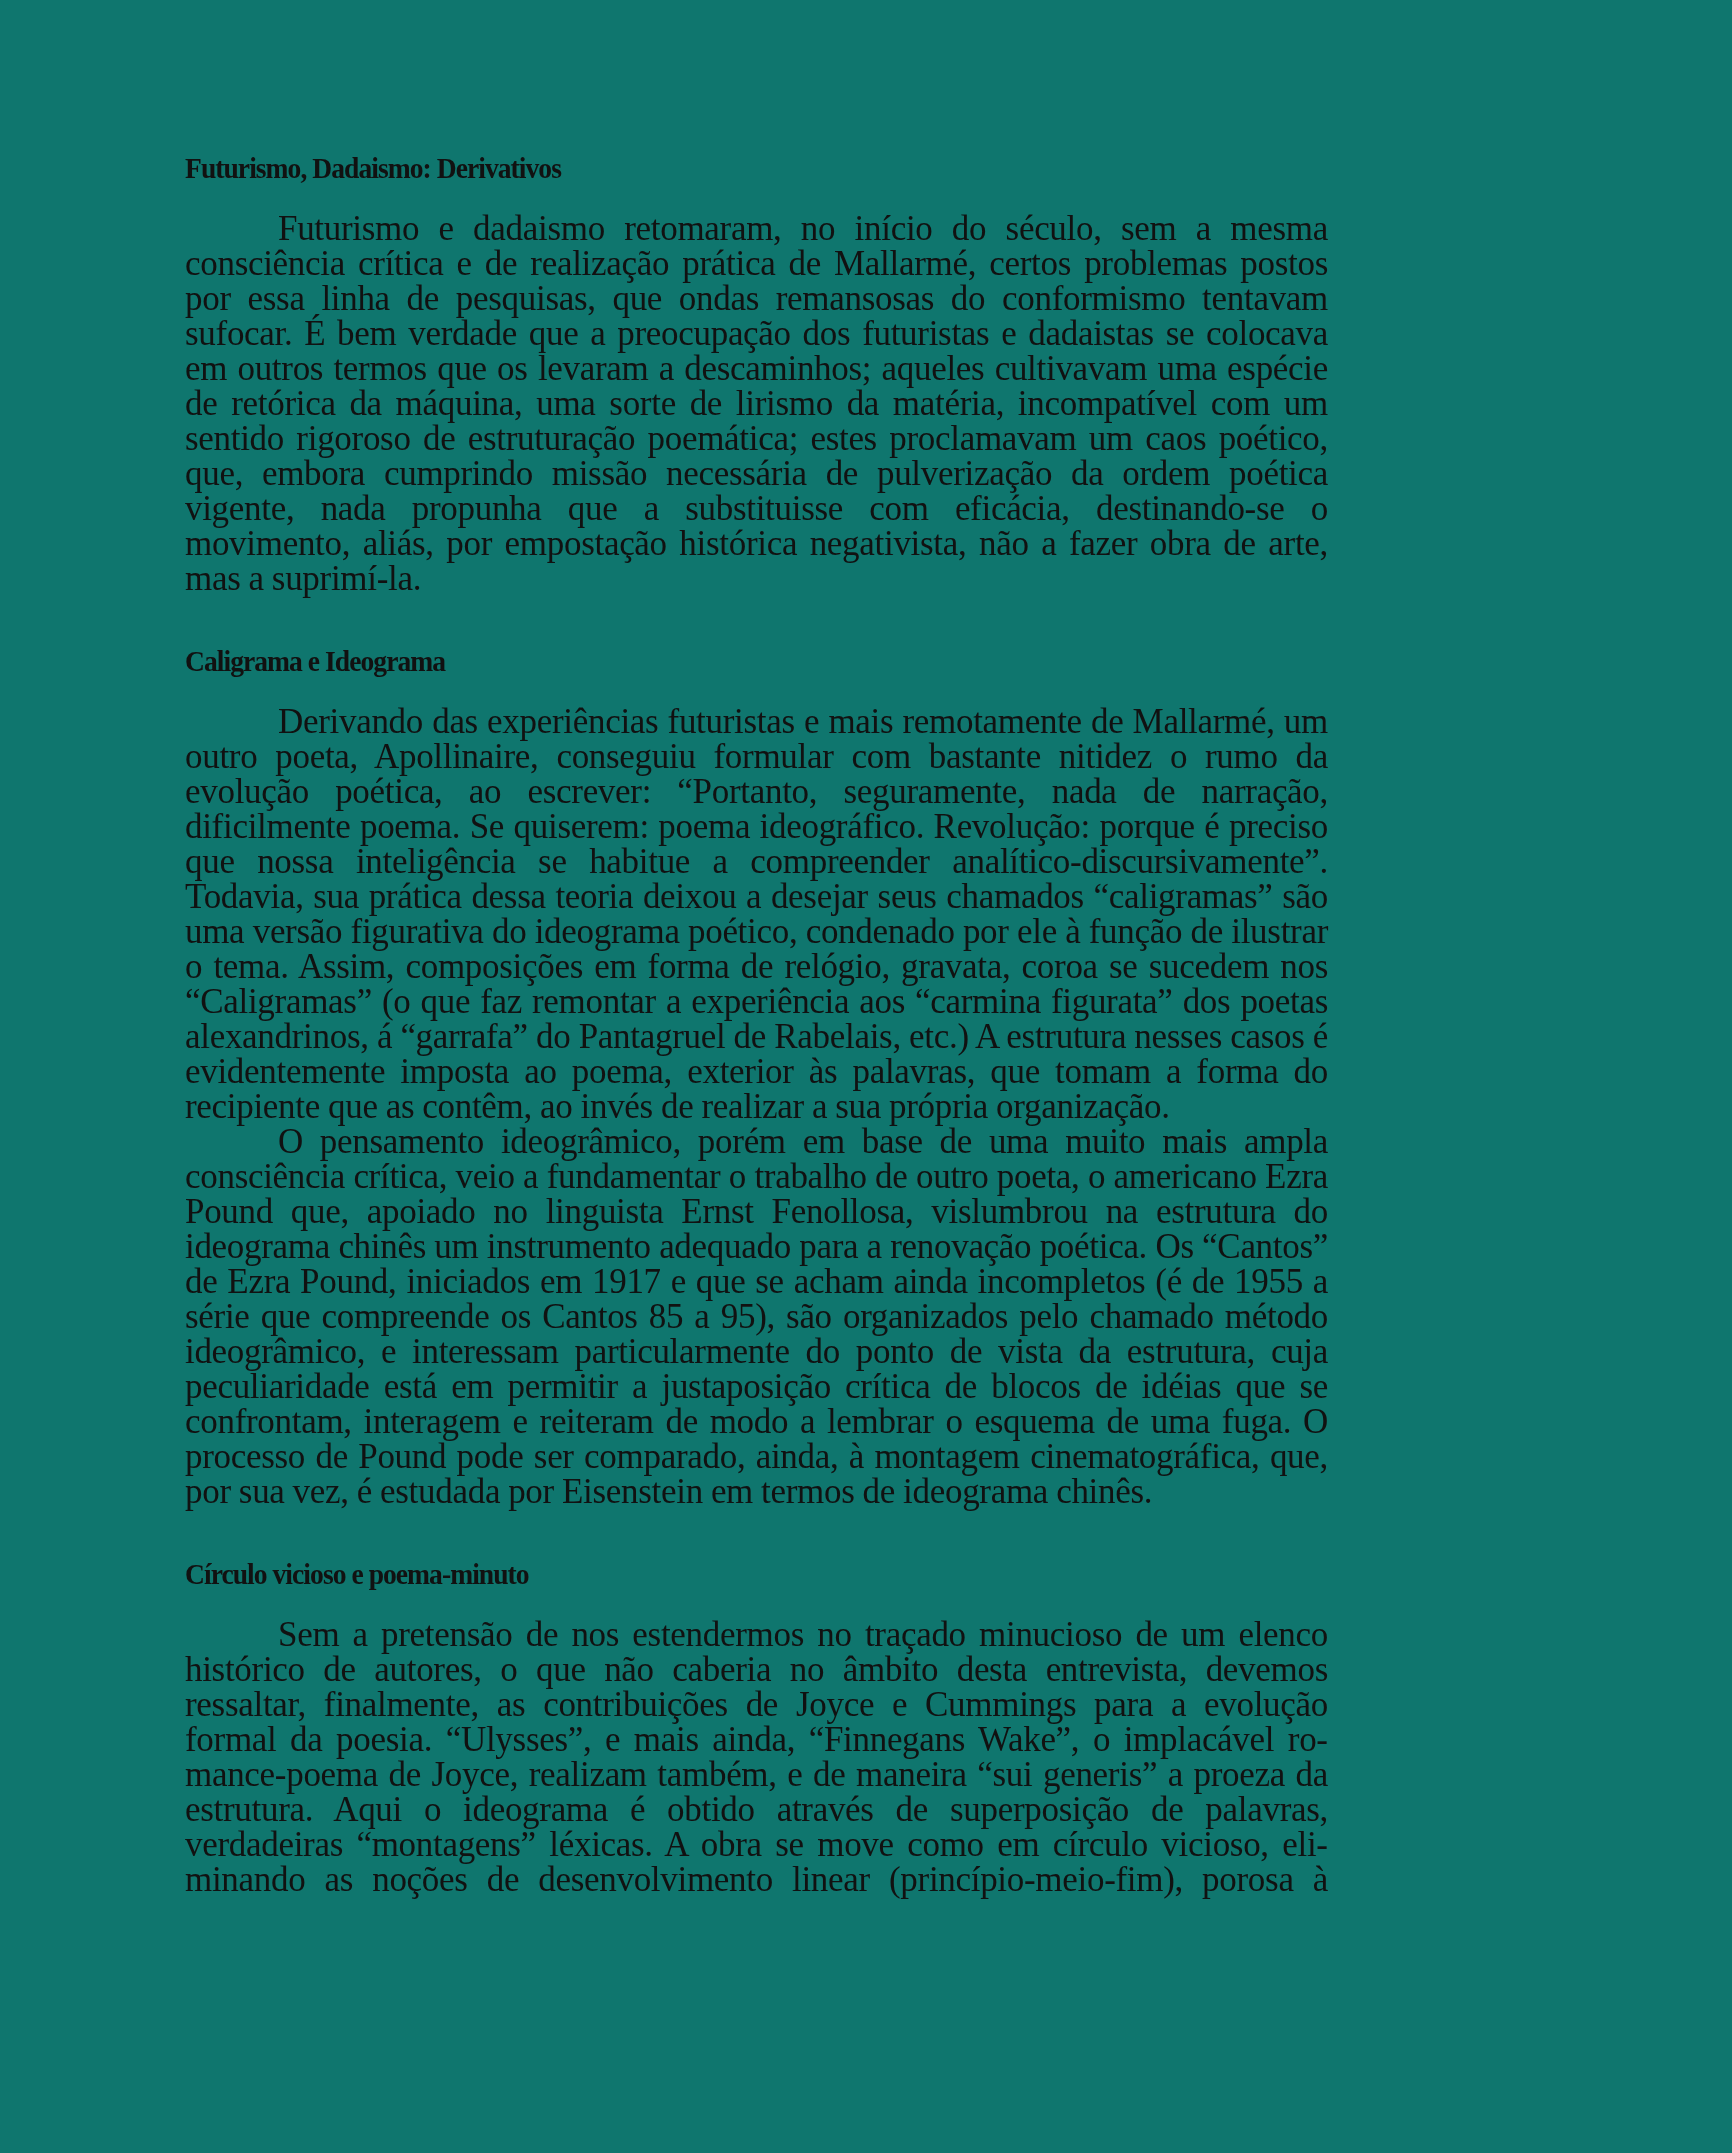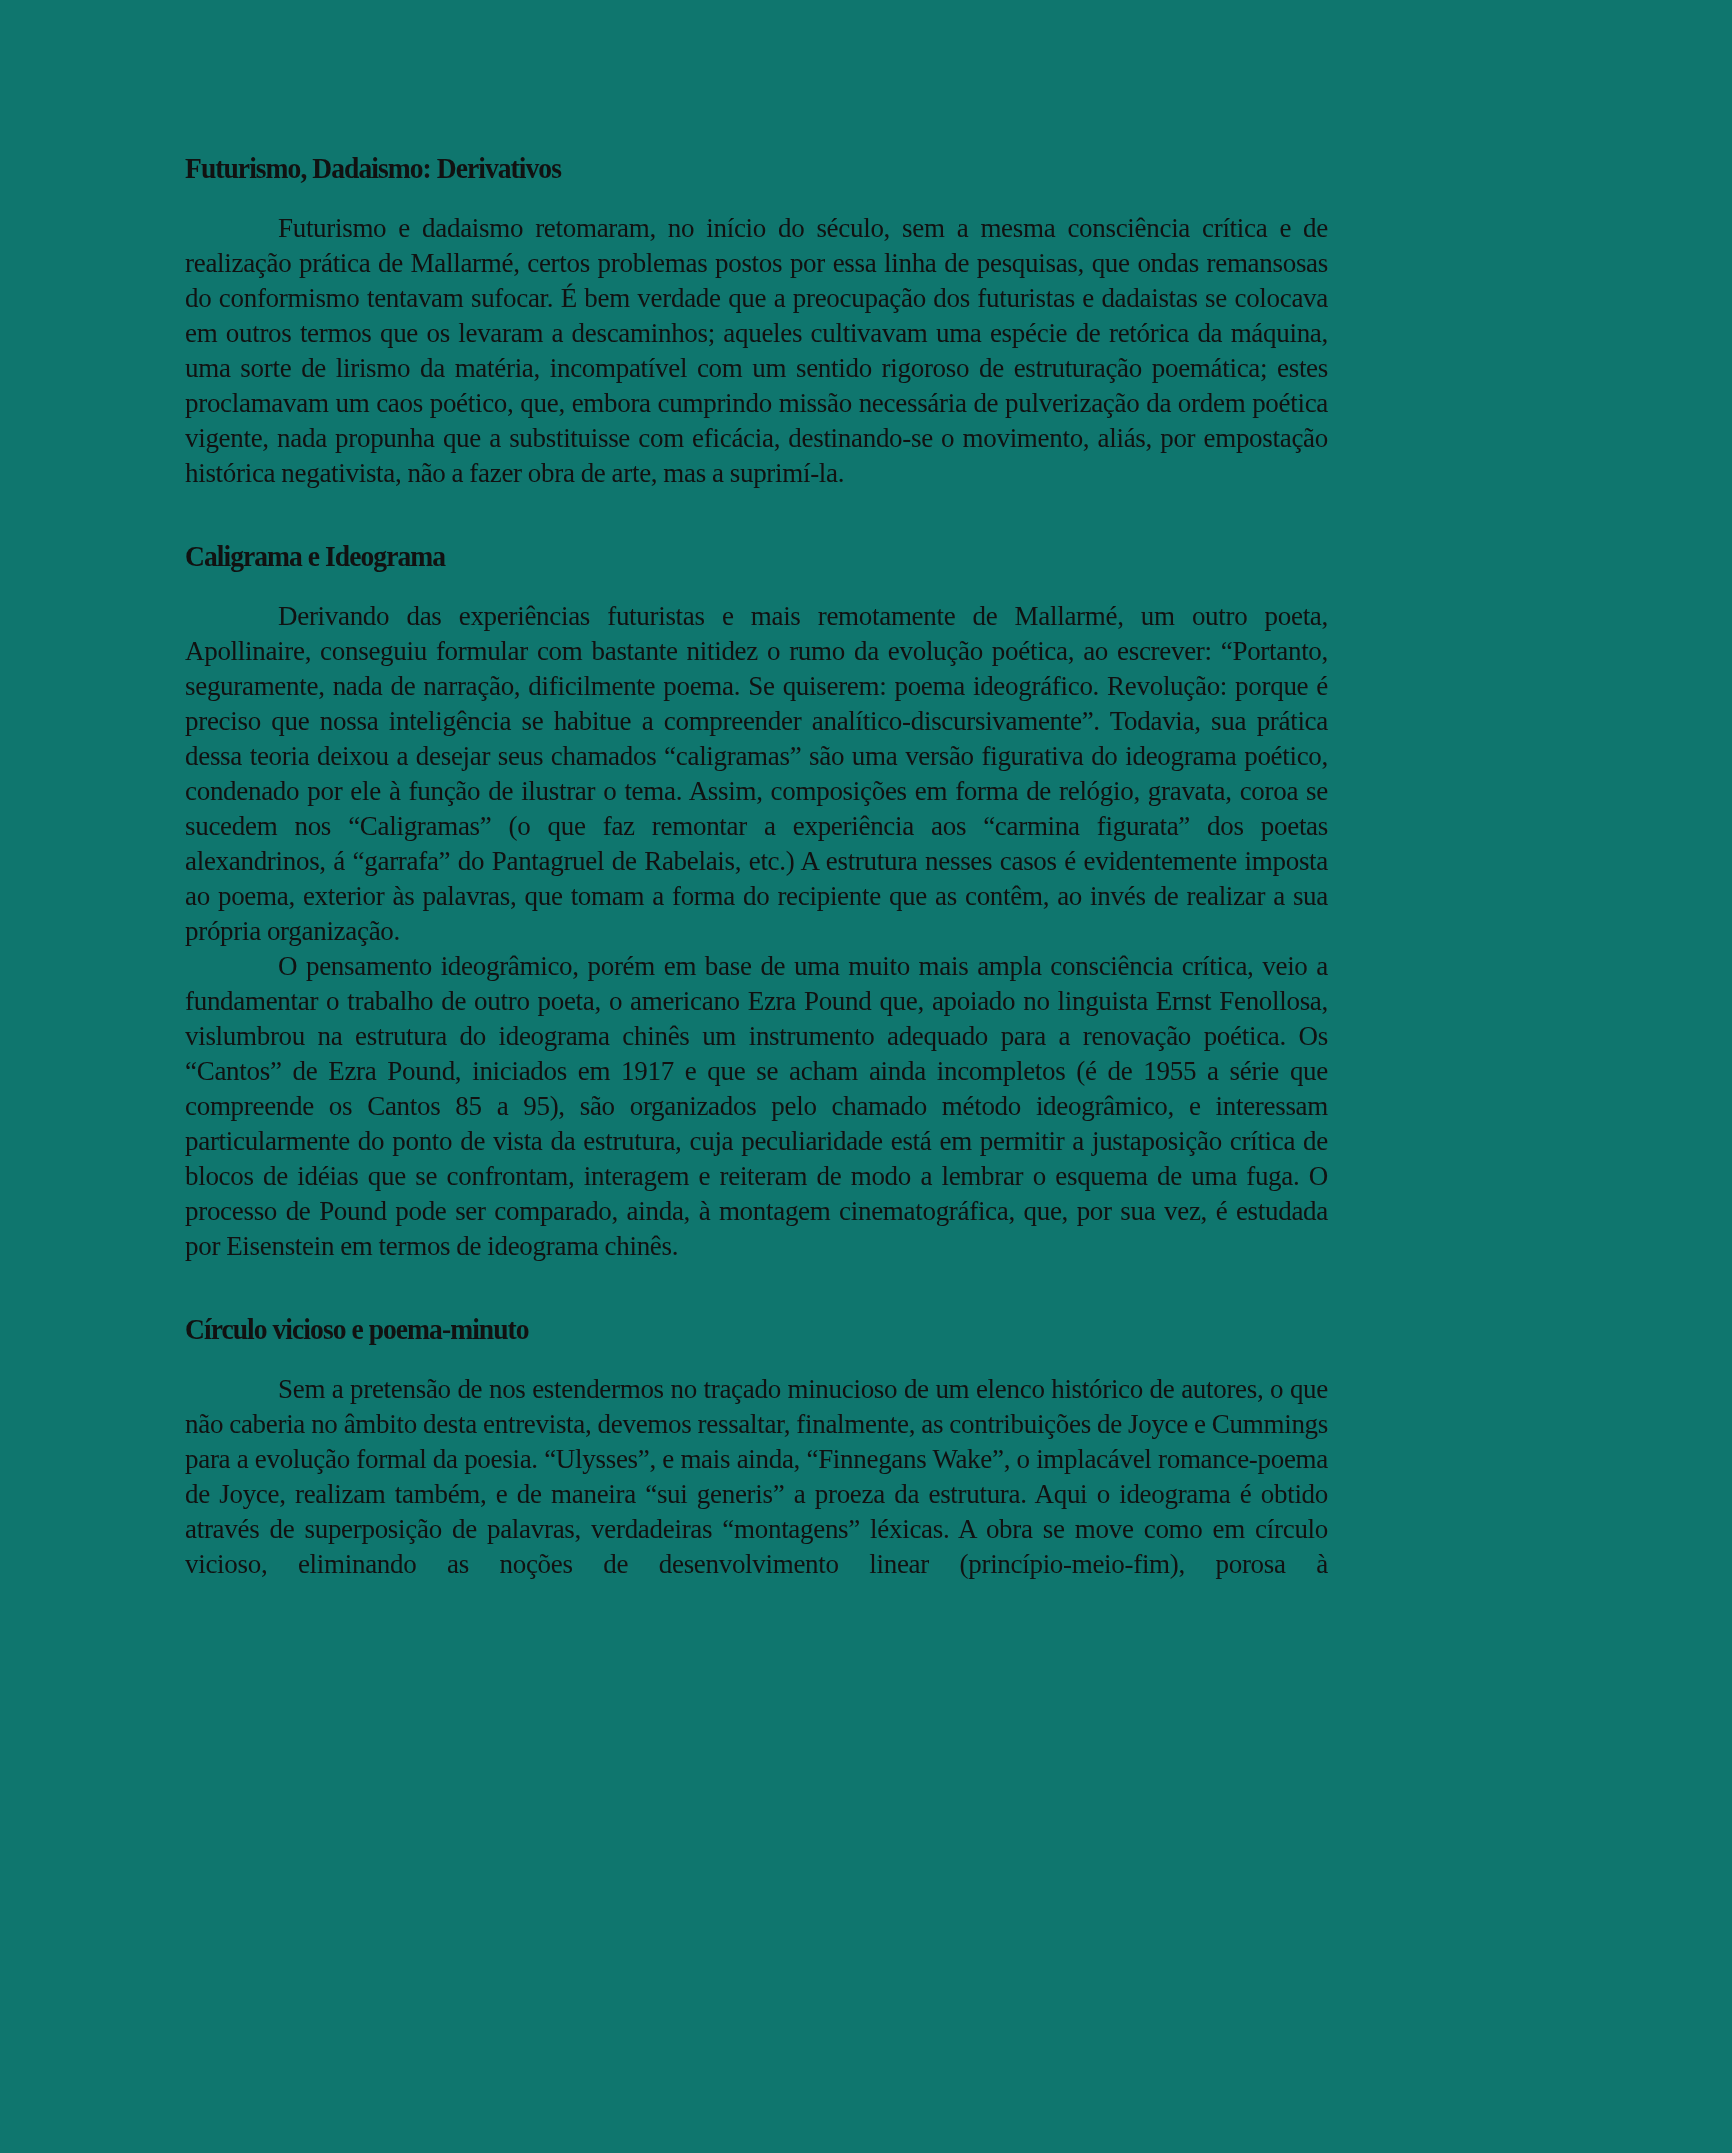--- a/index.html
+++ b/index.html
@@ -11,21 +11,21 @@
     font-weight: bold;
     font-size: 29px;
     letter-spacing: -1px;
     margin: 0;
     line-height: 38px;
     transform: scaleX(0.95);
     transform-origin: left center;
   }
   p.body {
     font-family: "Liberation Serif", serif;
-    font-size: 27px;
+    font-size: 35px;
     line-height: 35px;
     margin: 0;
     text-align: justify;
     text-align-last: left;
     letter-spacing: -0.3px;
     word-spacing: -0.4px;
     hyphens: manual;
   }
   p.indent { text-indent: 93px; }
   .gap-after-heading { height: 24px; }

